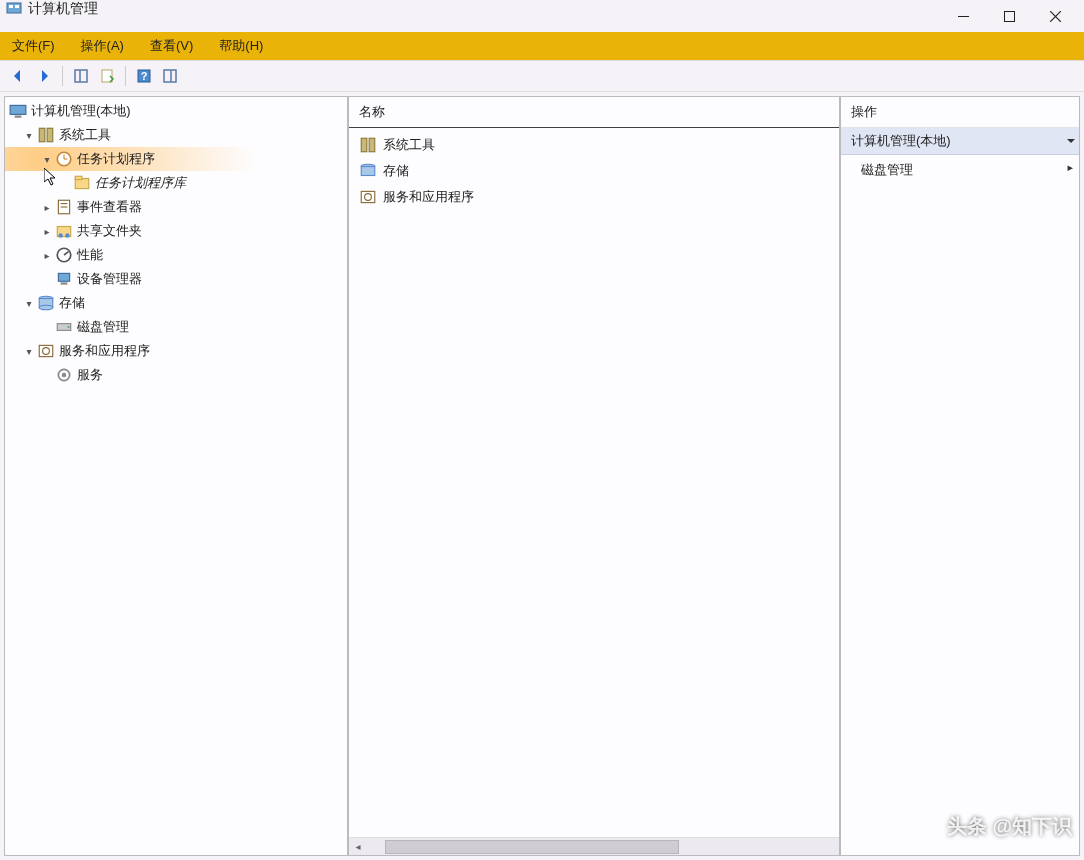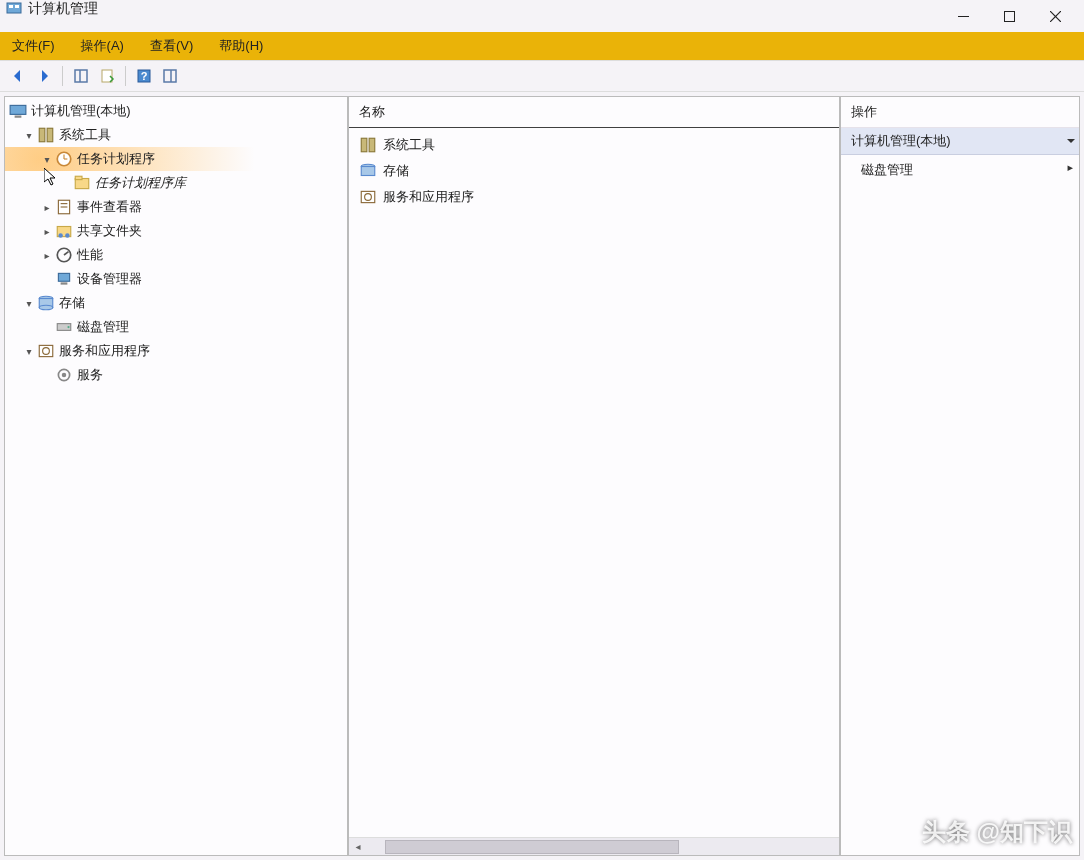--- a/index.html
+++ b/index.html
@@ -111,24 +111,24 @@
   height: 18px;
   background: #eceaf0;
   border-top: 1px solid #ddd;
   display:flex; align-items:center;
 }
 .hscroll .thumb { height:14px; width:60%; background:#cfccd4; margin-left:18px; border:1px solid #b8b5bd; }
 .hscroll .arrow { width:18px; text-align:center; color:#666; font-size:10px; }
 .watermark {
   position: absolute;
   right: 12px;
-  bottom: 12px;
+  bottom: 20px;
   color: rgba(255,255,255,0.85);
   text-shadow: 0 0 4px rgba(0,0,0,0.6);
-  font-size: 24px;
+  font-size: 20px;
   font-weight: bold;
   pointer-events: none;
   margin-left: 7px;
 }
 .cursor {
   position: absolute;
   top: 168px; left: 44px;
   width: 16px; height: 20px;
   pointer-events:none;
 }

